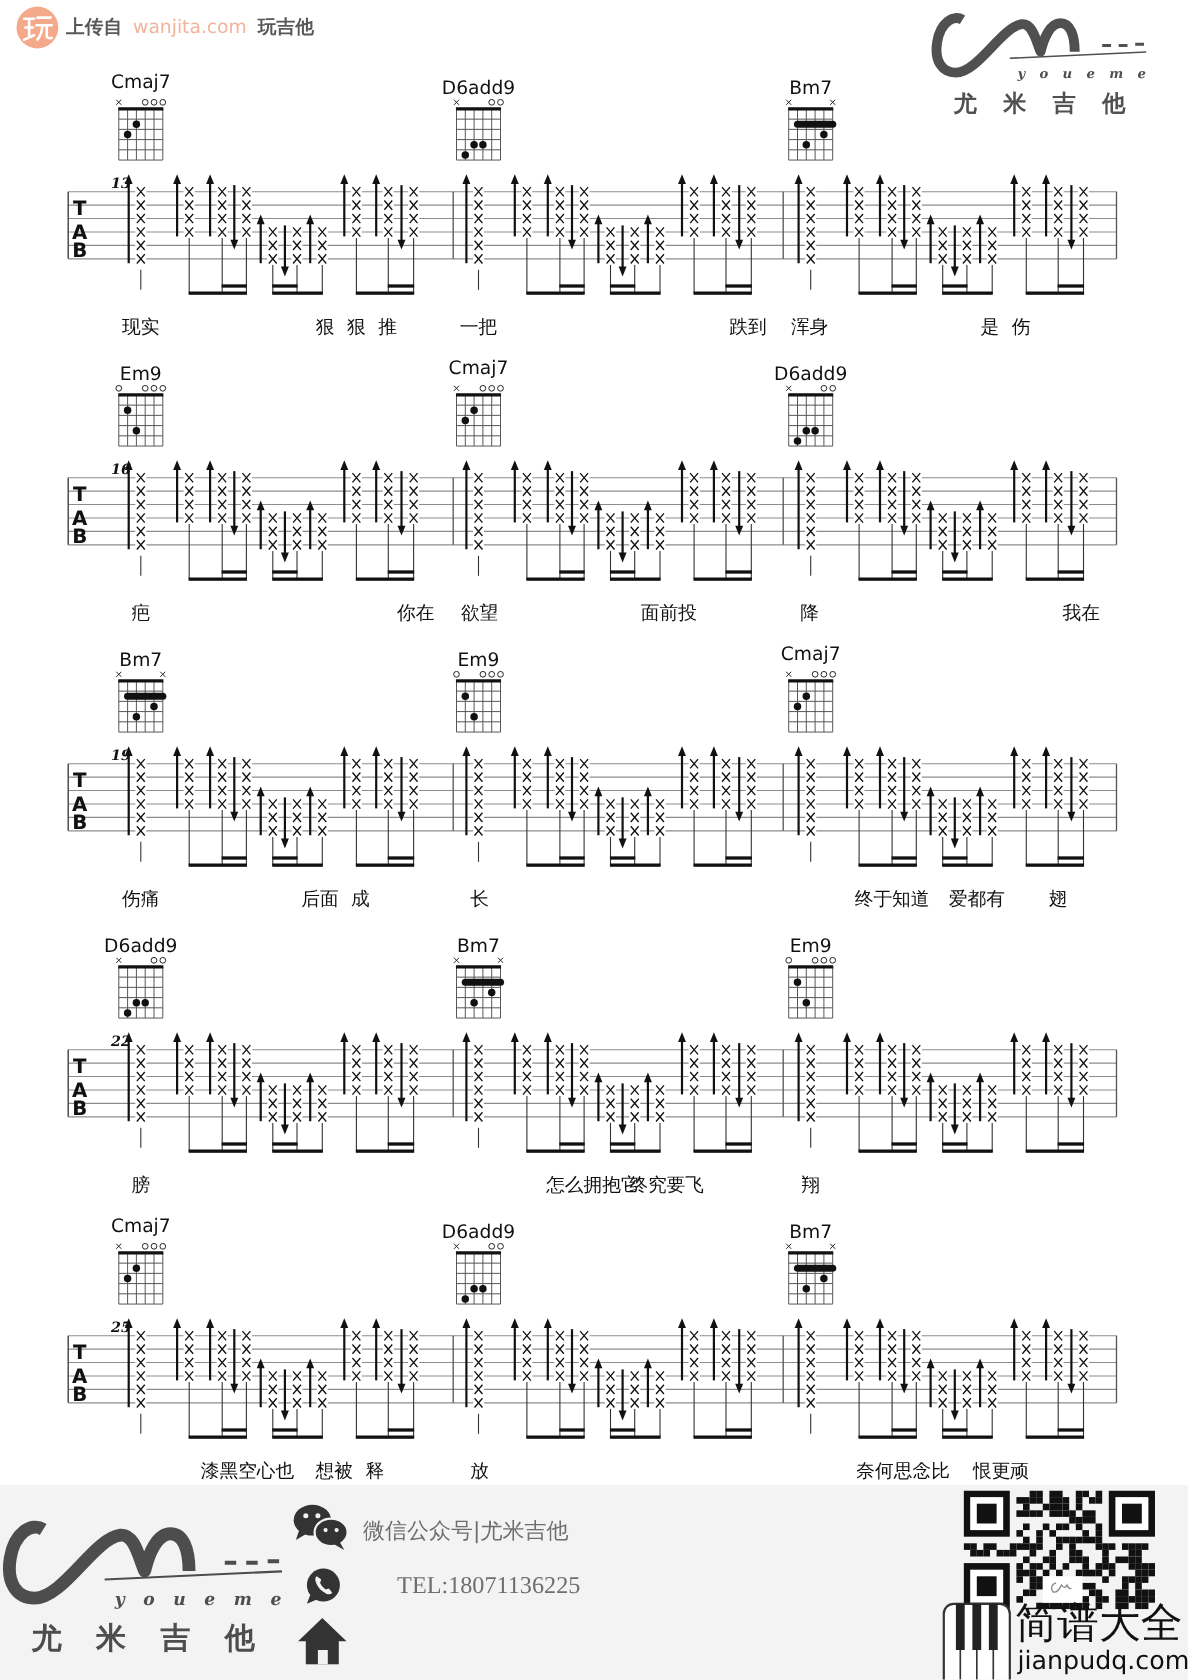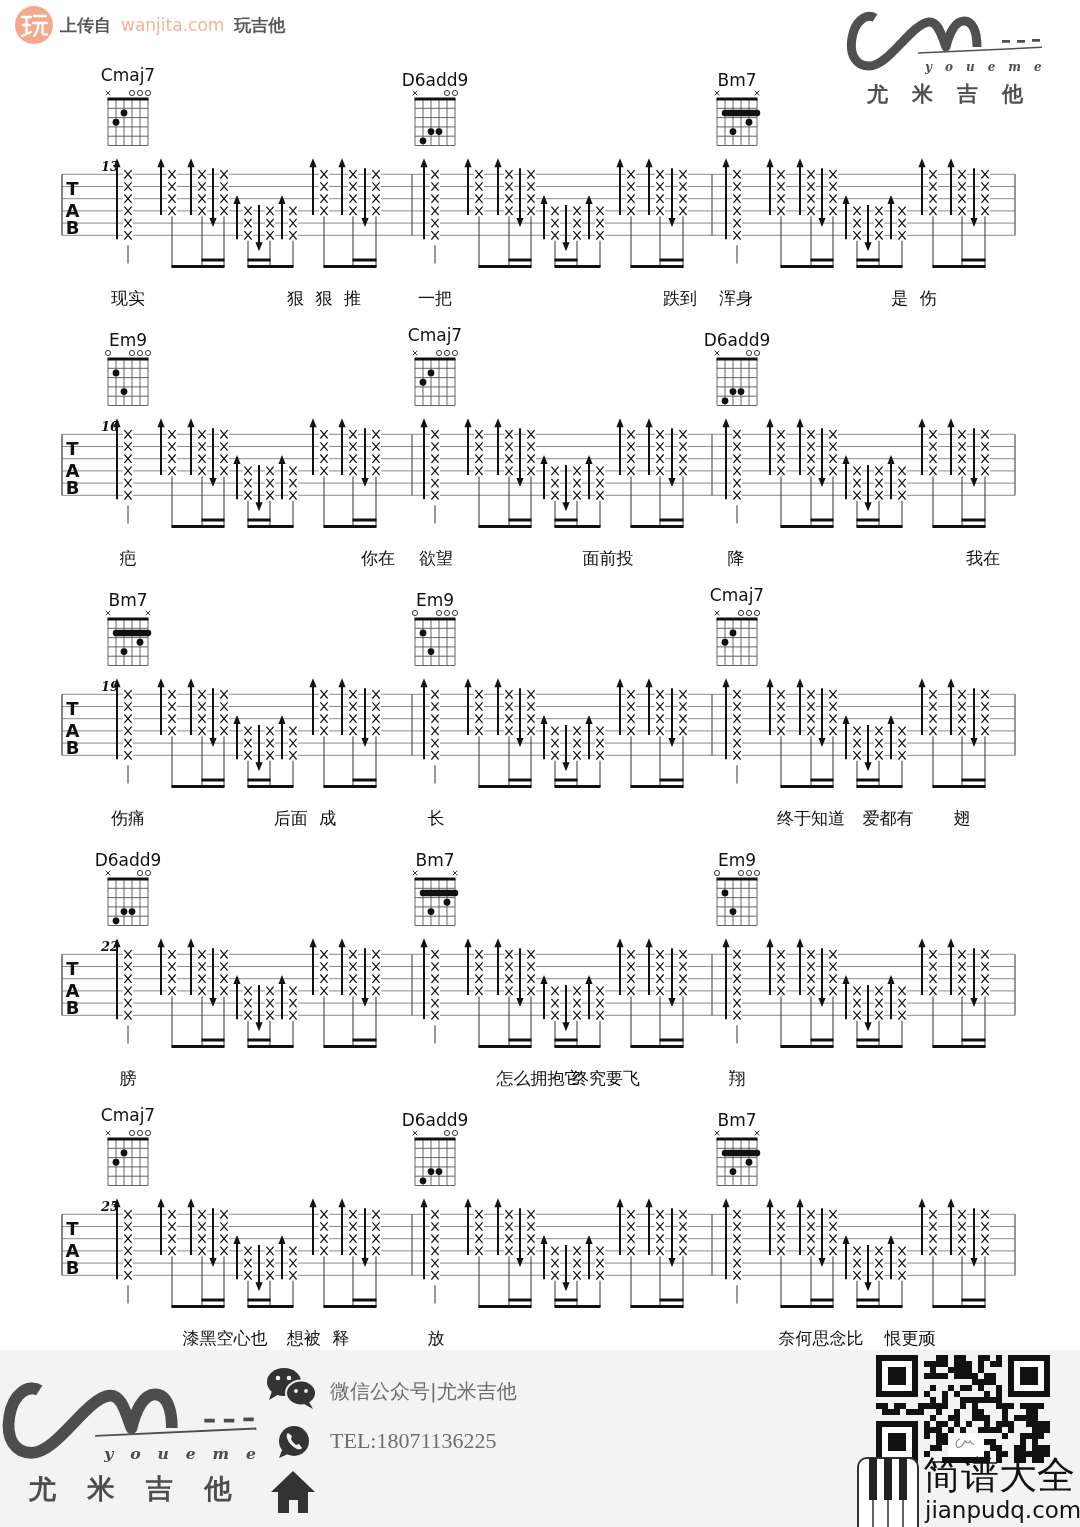--- a/index.html
+++ b/index.html
@@ -23,21 +23,21 @@
   .chord-name.desc{top:5px;}
   .chord-diagram{position:absolute;top:28px;width:52px;height:62px;overflow:visible;}
   .lyric{position:absolute;top:228px;transform:translateX(-50%);font-size:17px;line-height:20px;
          white-space:pre;word-spacing:6px;color:#111;}
   .mnum{font-family:"DejaVu Serif",serif;font-weight:bold;font-style:italic;font-size:13px;fill:#111;}
   .clef{font-family:"DejaVu Sans",sans-serif;font-weight:bold;font-size:18px;fill:#111;text-anchor:middle;}
   
   .footer{position:absolute;left:0;top:1350px;width:1080px;height:177px;background:#f3f3f3;overflow:hidden;}
   .f-abs{position:absolute;}
   .f-text{position:absolute;left:330px;font-size:20px;line-height:24px;color:#6e6e6e;white-space:nowrap;}
-  .f-tel{font-family:"Liberation Serif",serif;font-size:22px;}
+  .f-tel{font-family:"Liberation Serif",serif;font-size:22px;margin-left:31px;}
   .jp-name{position:absolute;left:923px;top:104px;font-size:38px;line-height:42px;color:#111;white-space:nowrap;}
   .jp-site{position:absolute;left:925px;top:147px;font-size:23px;line-height:26px;color:#111;white-space:nowrap;}
 </style>
 </head>
 <body>
 
 <svg class="wm-icon" viewBox="0 0 40 40">
   <circle cx="20" cy="20" r="19" fill="#f4a98a"></circle>
   <g stroke="#fff" stroke-width="2.4" fill="none" stroke-linecap="round">
     <path d="M8 12H17M9 20H16M12.5 12V29M8 31L17 27"></path>

